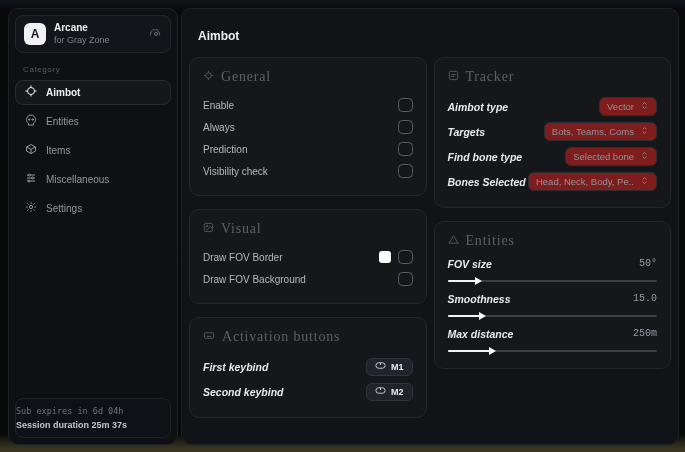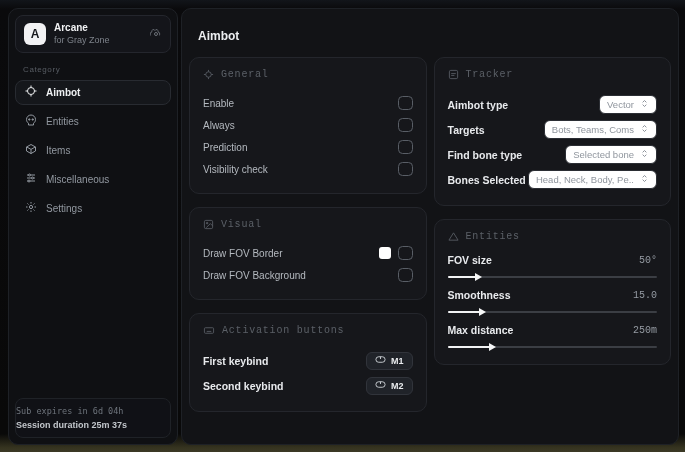--- a/index.html
+++ b/index.html
@@ -25,34 +25,34 @@
   .nav-item svg { flex:0 0 auto; }
   .side-footer { margin-top:auto; border:1px solid #1f2227; border-radius:8px; padding:7px 0; background:#101116; }
   .sf1 { font-family:"DejaVu Sans Mono", monospace; font-size:8.5px; color:#6e747c; margin-bottom:4px; }
   .sf2 { font-size:9px; color:#c2c6cb; font-weight:bold; }
   
   .main { left:181px; top:8px; width:498px; height:437px; background:#121316; padding:10px 7px 10px 7px; }
   .main-title { font-size:12px; font-weight:bold; color:#eceef0; margin:10px 0 14px 9px; }
   .cols { display:flex; gap:7px; align-items:flex-start; }
   .col { display:flex; flex-direction:column; gap:13px; width:240px; }
   .card { background:#16171b; border:1px solid #24262c; border-radius:10px; padding:11px 13px 13px 13px; }
-  .card-head { display:flex; align-items:flex-start; gap:7px; font-family:Liberation Mono, monospace; font-size:10px; color:#5b6067; letter-spacing:.8px; margin-bottom:9px; }
+  .card-head { display:flex; align-items:center; gap:7px; font-family:Liberation Serif, serif; font-size:14px; color:#5b6067; letter-spacing:.8px; margin-bottom:9px; }
   .card-head svg { color:#565b62; }
   .row { display:flex; align-items:center; justify-content:space-between; min-height:22px; }
   .row-label { font-size:10px; color:#b4b9bf; }
-  .row-label.strong { color:#e8eaed; font-weight:bold; font-size:10.5px; }
+  .row-label.strong { color:#e8eaed; font-weight:bold; font-size:10.5px;font-style:italic; }
   .checkbox { width:15px; height:14px; border:1.5px solid #595e66; border-radius:4.5px; background:transparent; cursor:pointer; }
   .swatch { width:12px; height:12px; border-radius:3px; margin-right:7px; cursor:pointer; }
   .right-group { display:flex; align-items:center; }
-  .select { display:flex; align-items:center; gap:6px; background:#ffffff; border:1px solid #2b2e34; border-radius:6px; height:19px; padding:0 7px; font-size:9.5px; color:#8f959d; cursor:pointer; max-width:158px; white-space:nowrap; }
+  .select { display:flex; align-items:center; gap:6px; background:#7f1d1d; border:1px solid #2b2e34; border-radius:6px; height:19px; padding:0 7px; font-size:9.5px; color:#8f959d; cursor:pointer; max-width:158px; white-space:nowrap; }
   .select svg { flex:0 0 auto; color:#858b93; }
   .keybind { display:flex; align-items:center; gap:5px; background:#202329; border:1px solid #31343b; border-radius:6px; height:18px; padding:0 8px; font-size:9px; font-weight:bold; color:#e9ebee; cursor:pointer; }
   .keybind svg { color:#cfd3d8; }
   .acc-group { margin-top:4px; margin-bottom:8px; }
-  .acc-head { display:flex; justify-content:space-between; align-items:center; margin-bottom:7px;gap:35px; }
+  .acc-head { display:flex; justify-content:space-between; margin-bottom:7px;gap:35px; }
   .acc-value { font-size:10px; color:#959ba3;font-family:Liberation Mono, monospace; }
   .slider { position:relative; height:8px; cursor:pointer; }
   .slider-track { position:absolute; left:0; right:0; top:3px; height:2px; background:#3b3e44; border-radius:2px; }
   .slider-fill { position:absolute; left:0; top:3px; height:2px; background:#f2f3f4; border-radius:2px; }
   .slider-thumb { position:absolute; top:0; width:0; height:0; border-top:4px solid transparent; border-bottom:4px solid transparent; border-left:7px solid #f6f7f8; margin-left:-2px; }
 </style>
 </head>
 <body>
 
 <aside class="panel sidebar">

